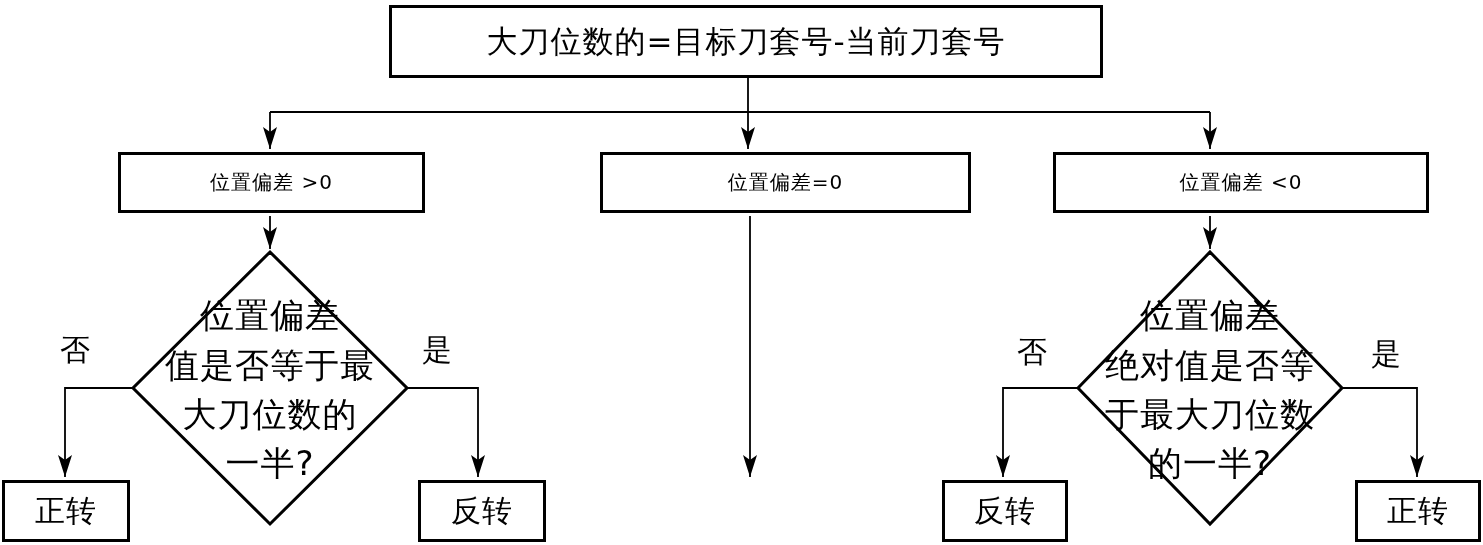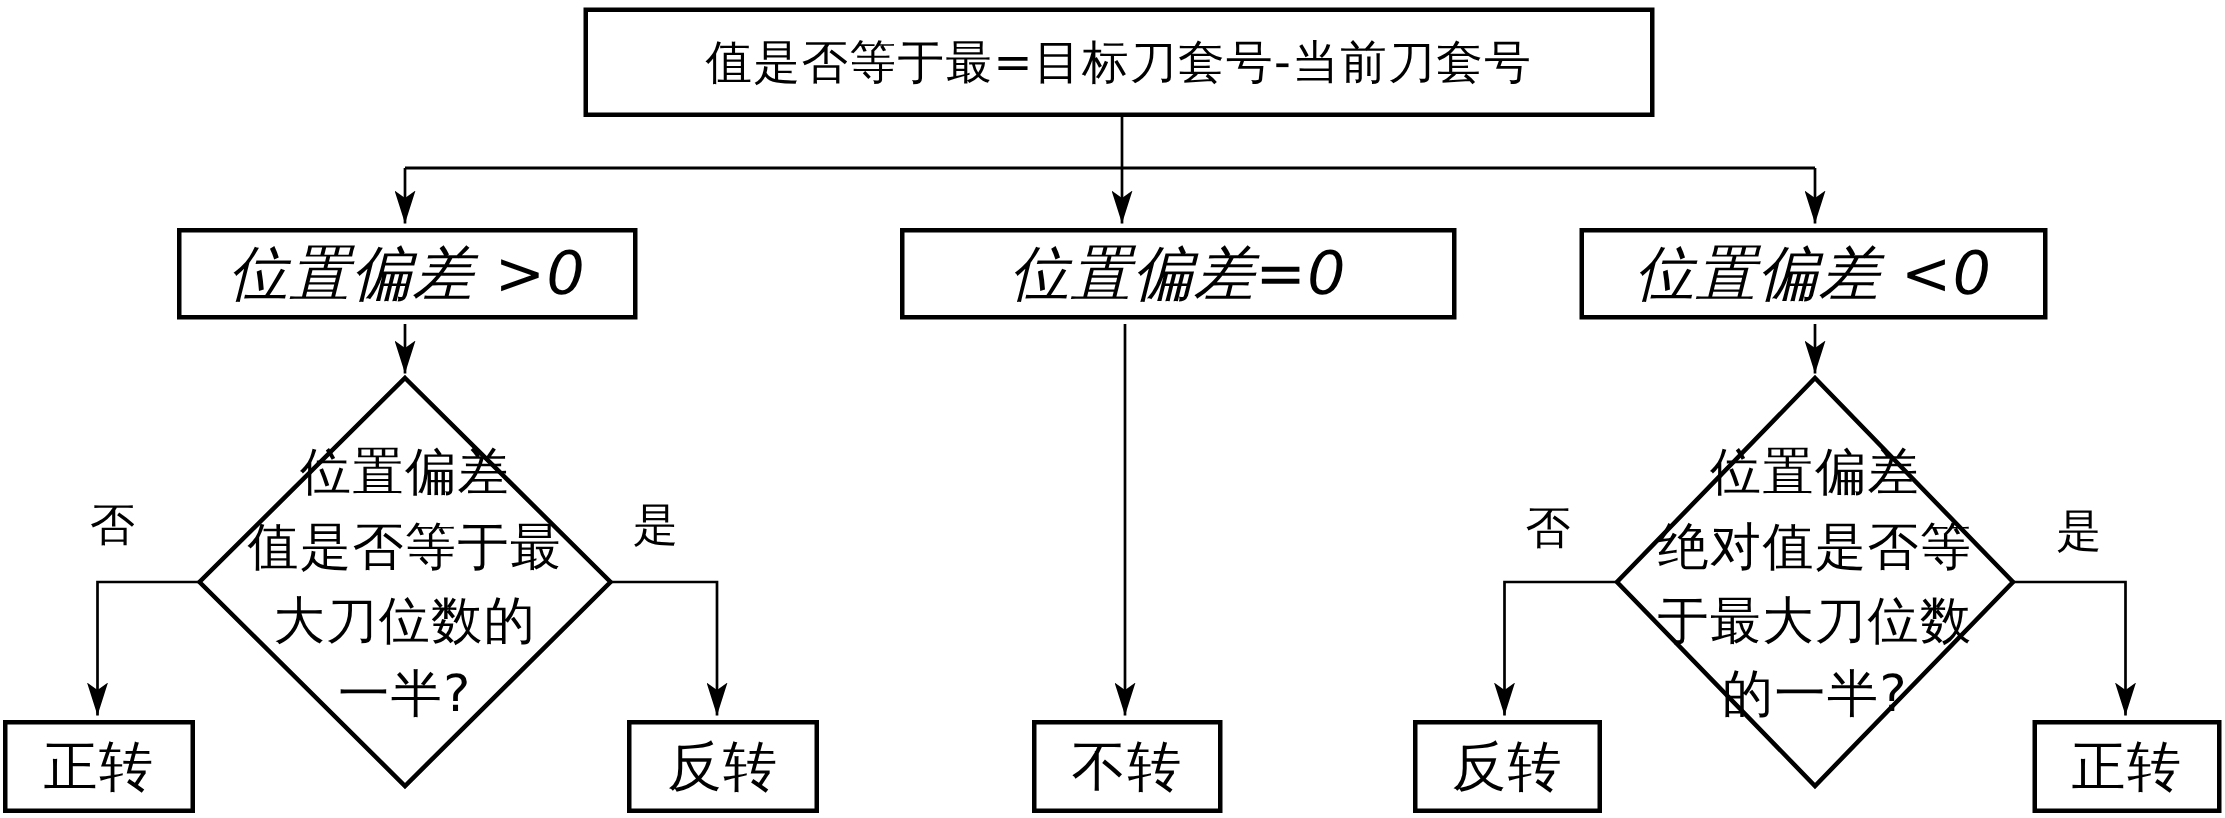--- a/index.html
+++ b/index.html
@@ -26,22 +26,22 @@
     box-sizing: border-box;
     border: 3px solid #000000;
     background: #ffffff;
     display: flex;
     align-items: center;
     justify-content: center;
     text-align: center;
     letter-spacing: 1px;
   }
   .title-box   { font-size: 31px; }
-  .cond-box    { font-size: 40px; font-style: italic; }
-  .result-box  { font-size: 36px; }
+  .cond-box    { font-size: 20px; }
+  .result-box  { font-size: 30px; }
   .diamond-text {
     position: absolute;
     display: flex;
     align-items: center;
     justify-content: center;
     text-align: center;
     font-size: 34px;
     line-height: 1.45;
     white-space: pre-line;
     letter-spacing: 1px;
@@ -79,39 +79,38 @@
 
     <polygon points="270,252 407,388 270,524 133,388" fill="#ffffff" stroke="#000000" stroke-width="3"></polygon>
     <polygon points="1210,252 1342,388 1210,524 1078,388" fill="#ffffff" stroke="#000000" stroke-width="3"></polygon>
 
     <polyline points="133,388 65,388 65,477" fill="none" stroke="#000000" stroke-width="1.8" marker-end="url(#arrow)"></polyline>
     <polyline points="407,388 478,388 478,477" fill="none" stroke="#000000" stroke-width="1.8" marker-end="url(#arrow)"></polyline>
     <polyline points="1078,388 1003,388 1003,477" fill="none" stroke="#000000" stroke-width="1.8" marker-end="url(#arrow)"></polyline>
     <polyline points="1342,388 1417,388 1417,477" fill="none" stroke="#000000" stroke-width="1.8" marker-end="url(#arrow)"></polyline>
   </svg>
 
-  <div class="box title-box" style="left:389px; top:5px; width:714px; height:73px;">值是否等于最=目标刀套号-当前刀套号</div>
+  <div class="box title-box" style="left:389px; top:5px; width:714px; height:73px;">大刀位数的=目标刀套号-当前刀套号</div>
 
   <div class="box cond-box" style="left:118px; top:152px; width:307px; height:61px;">位置偏差 &gt;0</div>
   <div class="box cond-box" style="left:600px; top:152px; width:371px; height:61px;">位置偏差=0</div>
-  <div class="box cond-box" style="left:1053px; top:152px; width:312px; height:61px;">位置偏差 &lt;0</div>
+  <div class="box cond-box" style="left:1053px; top:152px; width:376px; height:61px;">位置偏差 &lt;0</div>
 
   <div class="diamond-text" style="left:150px; top:308px; width:240px; height:164px;">位置偏差
 值是否等于最
 大刀位数的
 一半?</div>
   <div class="diamond-text" style="left:1090px; top:308px; width:240px; height:164px;">位置偏差
 绝对值是否等
 于最大刀位数
 的一半?</div>
 
   <div class="edge-label" style="left:47px; top:330px;">否</div>
   <div class="edge-label" style="left:409px; top:330px;">是</div>
   <div class="edge-label" style="left:1004px; top:332px;">否</div>
   <div class="edge-label" style="left:1358px; top:334px;">是</div>
 
   <div class="box result-box" style="left:2px; top:480px; width:128px; height:62px;">正转</div>
   <div class="box result-box" style="left:418px; top:480px; width:128px; height:62px;">反转</div>
-  <div class="box result-box" style="left:688px; top:480px; width:127px; height:62px;">不转</div>
   <div class="box result-box" style="left:942px; top:480px; width:126px; height:62px;">反转</div>
   <div class="box result-box" style="left:1355px; top:480px; width:126px; height:62px;">正转</div>
 
 </div>
 
 </body></html>

